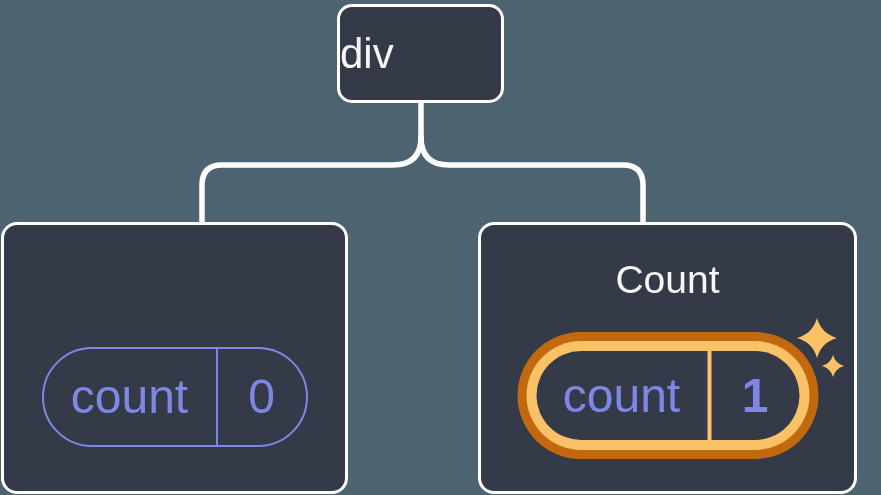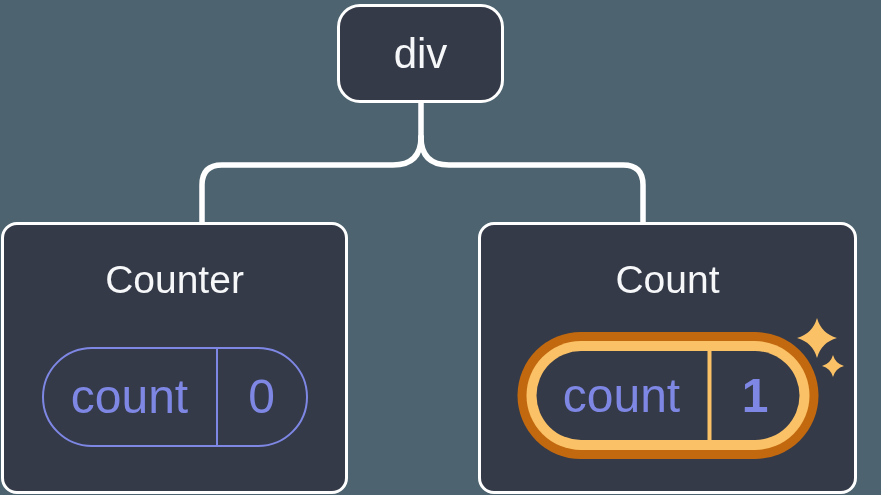--- a/index.html
+++ b/index.html
@@ -6,22 +6,22 @@
   #stage{
     position:relative;width:881px;height:495px;overflow:hidden;
     background:var(--page_bg,#4d6470);
     font-family:"Liberation Sans",sans-serif;
   }
   svg.overlay{position:absolute;left:0;top:0;pointer-events:none;}
   .tree-node{
     position:absolute;left:337px;top:4px;width:167px;height:99px;box-sizing:border-box;
     background:var(--card_bg,#343a48);
     border:3.5px solid var(--card_border,#ffffff);
-    border-radius:23px;
-    display:flex;align-items:center;justify-content:center;
+    border-radius:15px;
+    display:flex;align-items:center;justify-content:flex-start;
     color:var(--title_text,#f6f7f9);font-size:42px;font-weight:500;
   }
   .card{
     position:absolute;top:222px;height:272px;box-sizing:border-box;
     background:var(--card_bg,#343a48);
     border:3.5px solid var(--card_border,#ffffff);
     border-radius:16px;
   }
   .card.left{left:1px;width:347px;}
   .card.right{left:478px;width:379px;}
@@ -68,21 +68,20 @@
     <path d="M421 101 V137" fill="none" stroke-width="5.5" stroke-linecap="round" stroke="#ffffff"></path>
     <path d="M421 137 Q421 165 393 165 H222 Q202 165 202 185 V225" fill="none" stroke-width="5.5" stroke-linecap="round" stroke="#ffffff"></path>
     <path d="M421 137 Q421 165 449 165 H623 Q643 165 643 185 V225" fill="none" stroke-width="5.5" stroke-linecap="round" stroke="#ffffff"></path>
   </svg>
 
   <div class="tree-node">
     <span>div</span>
   </div>
 
   <div class="card left">
-    <div class="card-title">Counter</div>
     <div class="state-pill">
       <div class="state-name">count</div>
       <div class="state-value">0</div>
     </div>
   </div>
 
   <div class="card right">
     <div class="card-title">Count</div>
     <div class="pill-hl-outer">
       <div class="pill-hl-inner">

